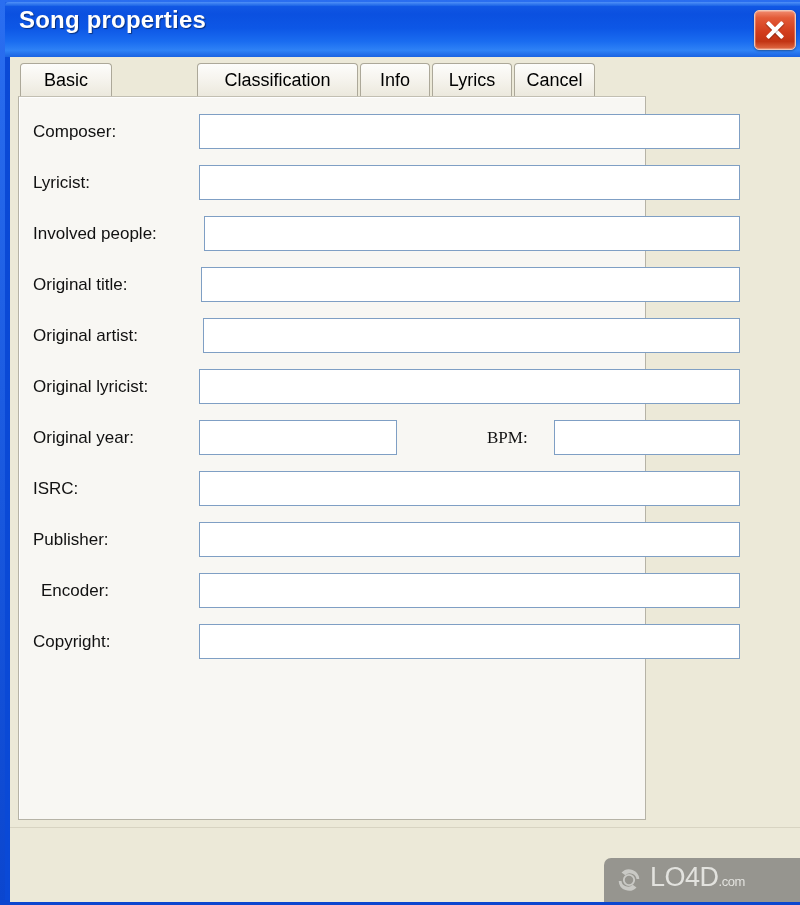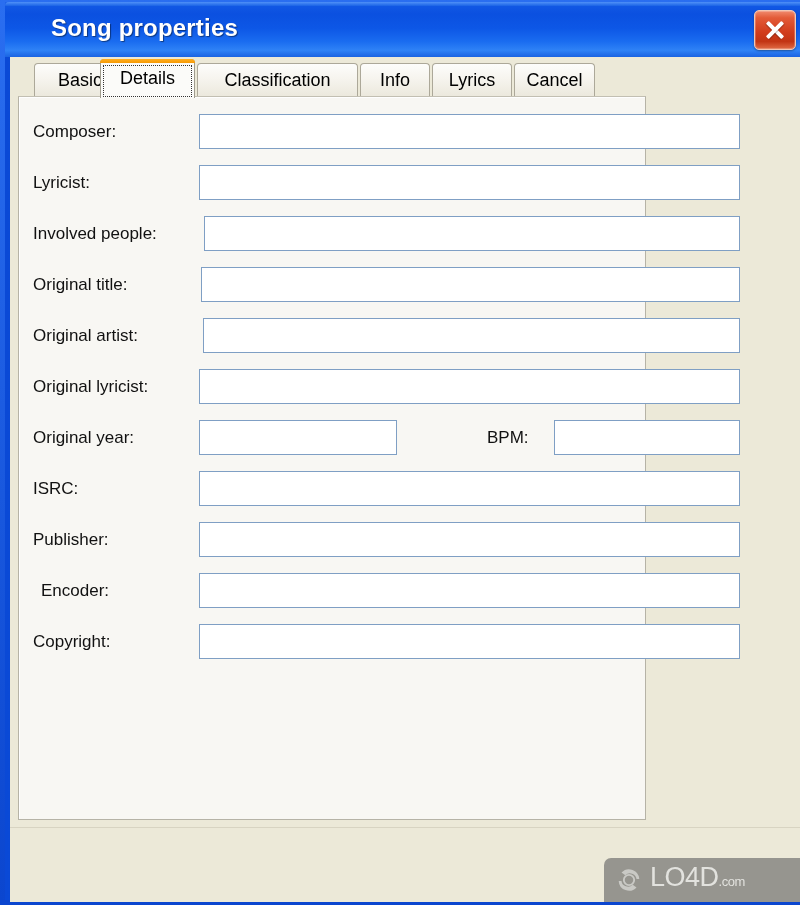--- a/index.html
+++ b/index.html
@@ -46,28 +46,27 @@
   #titlebar:before {
     content: "";
     position: absolute;
     left: 0; top: 0; width: 800px; height: 4px;
     background: linear-gradient(to bottom, #4f90f8, #1a63e6);
     border-radius: 7px 7px 0 0;
   }
   #title-text {
     position: absolute;
     left: 14px;
-    top: 12px;
+    top: 4px;
     font-size: 24px;
     font-weight: bold;
     color: #ffffff;
     letter-spacing: 0.2px;
     text-shadow: 1px 1px 1px rgba(0,0,0,0.45);
     white-space: nowrap;
-    margin-left: 32px;
   }
   #close-button {
     position: absolute;
     right: 9px;
     top: 8px;
     width: 40px;
     height: 38px;
     border-radius: 5px;
     background: linear-gradient(to bottom, #f08a6e 0%, #e35b38 18%, #d23d1c 55%, #c23414 80%, #e06a44 100%);
     border: 1px solid #f3c7b4;
@@ -267,22 +266,21 @@
     <div id="title-text">Song properties</div>
     <div id="close-button">
       <span class="x1"></span>
       <span class="x2"></span>
     </div>
   </div>
 
   <div id="client">
 
     <div id="tabstrip">
-        <div class="tab" style="left: 10px; width: 92px; margin-left: 14px;"><span>Basic</span></div>
-        <div class="tab selected" style="left: 90px; width: 95px;"><span>Details</span><span class="focus-ring"></span></div>
+        <div class="tab" style="left: 10px; width: 92px;"><span>Basic</span></div>
         <div class="tab" style="left: 187px; width: 161px;"><span>Classification</span></div>
         <div class="tab" style="left: 350px; width: 70px;"><span>Info</span></div>
         <div class="tab" style="left: 422px; width: 80px;"><span>Lyrics</span></div>
         <div class="tab" style="left: 504px; width: 81px;"><span>Cancel</span></div>
       </div>
 
     <div id="tabpage">
         <div class="field-label" style="top: 25px;">Composer:</div>
         <input type="text" class="textbox" style="left: 180px; top: 17px; width: 541px;">
         <div class="field-label" style="top: 76px;">Lyricist:</div>
@@ -298,21 +296,21 @@
         <div class="field-label" style="top: 382px;">ISRC:</div>
         <input type="text" class="textbox" style="left: 180px; top: 374px; width: 541px;">
         <div class="field-label" style="top: 433px;">Publisher:</div>
         <input type="text" class="textbox" style="left: 180px; top: 425px; width: 541px;">
         <div class="field-label" style="top: 484px; margin-left: 8px;">Encoder:</div>
         <input type="text" class="textbox" style="left: 180px; top: 476px; width: 541px;">
         <div class="field-label" style="top: 535px;">Copyright:</div>
         <input type="text" class="textbox" style="left: 180px; top: 527px; width: 541px;">
         <div class="field-label" style="top: 331px;">Original year:</div>
         <input type="text" class="textbox" style="left: 180px; top: 323px; width: 198px;">
-        <div class="inline-label" style="left: 468px; top: 331px;">BPM:</div>
+        <div class="inline-label" style="left: 468px; top: 331px; font-family: Liberation Serif, serif;">BPM:</div>
         <input type="text" class="textbox" style="left: 535px; top: 323px; width: 186px;">
       </div>
 
     <div id="footer">
     </div>
 
     <div id="watermark">
       <svg class="wm-logo" viewBox="0 0 32 32">
         <path d="M16 4 A12 12 0 0 1 28 16 L23 16 L28.5 23 L34 16 L29 16" fill="none"></path>
         <path d="M5 17 a11 11 0 0 0 19 7 l-4-3 a7 7 0 0 1 -12 -4 z" fill="#c9c9c5"></path>

